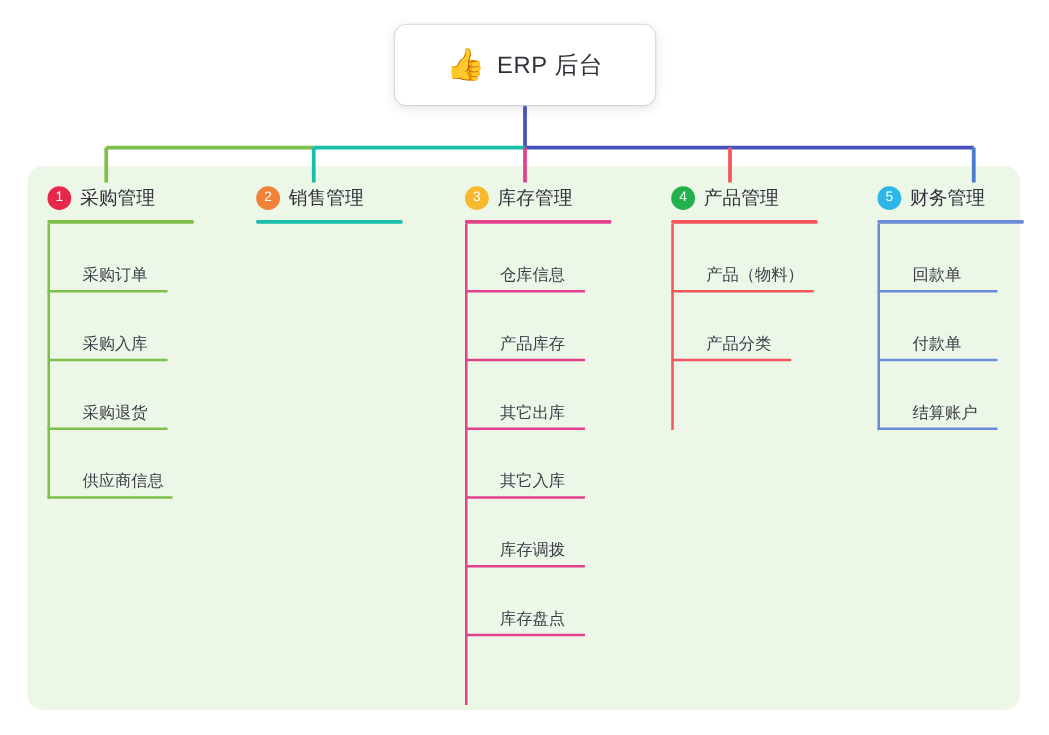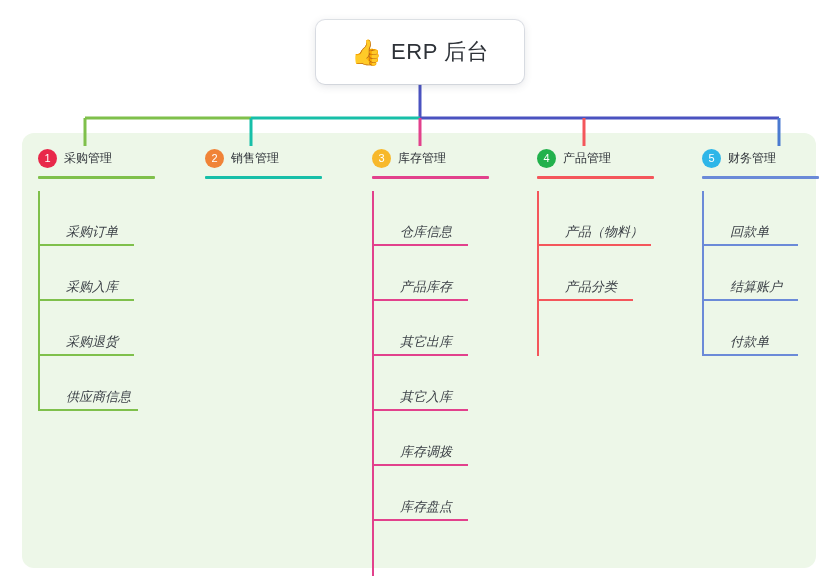--- a/index.html
+++ b/index.html
@@ -17,21 +17,21 @@
     left: 316px; top: 20px;
     width: 208px; height: 64px;
     background: #ffffff;
     border-radius: 9px;
     box-shadow: 0 2px 9px rgba(60,70,90,0.16), 0 0 0 1px rgba(225,228,234,0.9);
     display: flex; align-items: center; justify-content: center;
     gap: 9px;
   }
   .title-emoji { font-size: 25px; line-height: 1; }
   .title-text {
-    font-size: 22px;
+    font-size: 19px;
     color: #2e3238;
     letter-spacing: 0.5px;
     white-space: nowrap;
   }
 
   
   #connectors { position: absolute; left: 0; top: 0; width: 839px; height: 588px; }
 
   
   .panel {
@@ -49,24 +49,24 @@
     height: 24px;
     white-space: nowrap;
   }
   .badge {
     width: 19px; height: 19px; border-radius: 50%;
     color: #ffffff; font-size: 11px;
     display: flex; align-items: center; justify-content: center;
     flex: 0 0 auto;
     line-height: 1;
   }
-  .col-title { font-size: 12px; color: #2e3238; }
+  .col-title { font-size: 15px; color: #2e3238; }
   .head-rule { width: 117px; height: 3px; margin-top: 6px; border-radius: 1px; }
 
-  .items { position: relative; margin-top: 12px; font-style: italic; }
+  .items { position: relative; margin-top: 0; }
   .spine {
     position: absolute; left: 0px; top: 0;
     width: 2px;
   }
   .item {
     position: relative;
     height: 55px;
     padding-left: 28px;
     display: flex; align-items: flex-end;
   }
@@ -198,24 +198,24 @@
           <span class="col-title">财务管理</span>
         </div>
         <div class="head-rule" style="background: rgb(107, 138, 216);"></div>
         <div class="items">
           <div class="spine" style="background: rgb(107, 138, 216); height: 165px;"></div>
           <div class="item">
             <span class="item-label">回款单</span>
             <div class="item-rule" style="background: rgb(107, 138, 216); width: 96px;"></div>
           </div>
           <div class="item">
+            <span class="item-label">付款单</span>
+            <div class="item-rule" style="background: rgb(107, 138, 216); width: 96px;"></div>
+          </div>
+          <div class="item">
             <span class="item-label">结算账户</span>
             <div class="item-rule" style="background: rgb(107, 138, 216); width: 96px;"></div>
           </div>
-          <div class="item">
-            <span class="item-label">付款单</span>
-            <div class="item-rule" style="background: rgb(107, 138, 216); width: 96px;"></div>
-          </div>
         </div>
       </div>
     </div>
 
 </div>
 
 </body></html>

